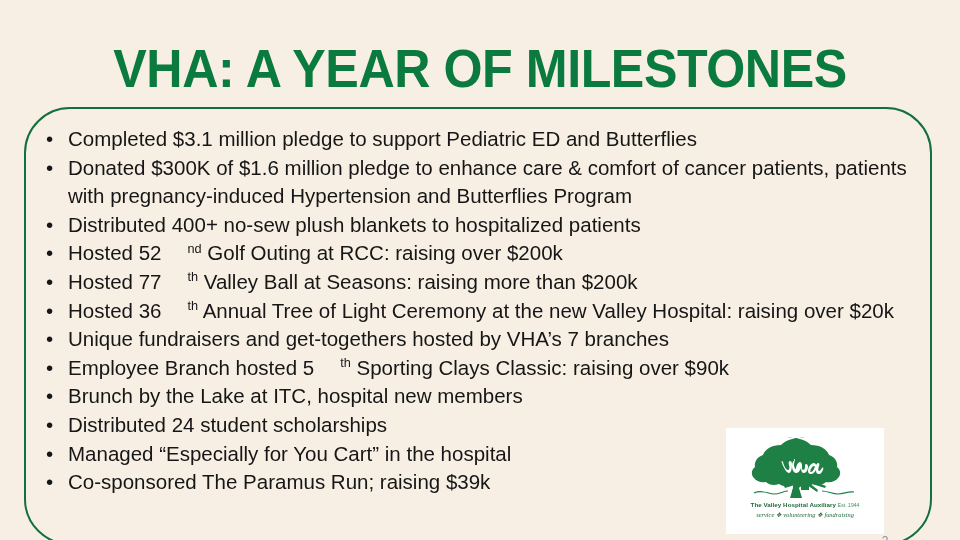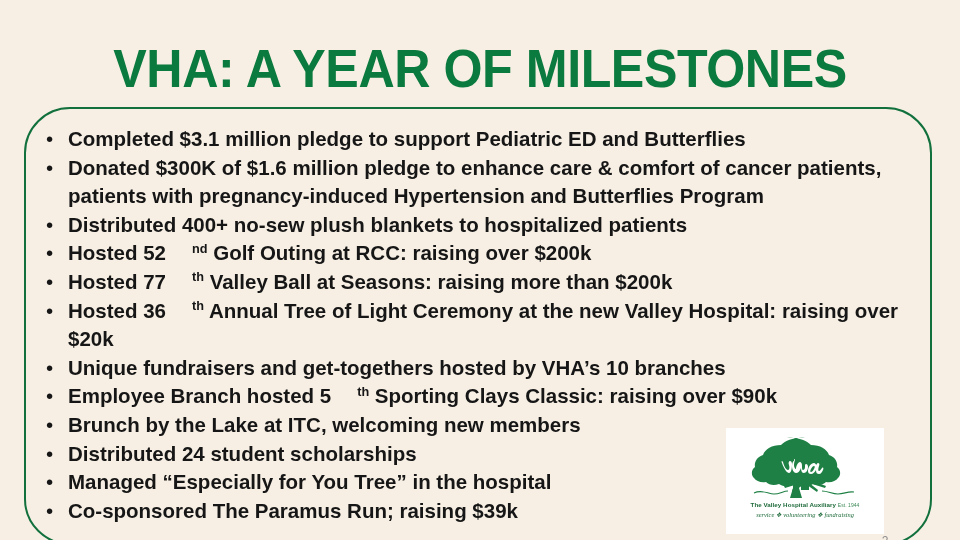--- a/index.html
+++ b/index.html
@@ -72,21 +72,20 @@
     left: 2px;
     top: 0;
     width: 14px;
     text-align: left;
     font-size: 20.5px;
     line-height: 28.6px;
     color: #161616;
   }
   .bullet-text {
     display: block;
-    font-weight: bold;
   }
   .bullet-text sup {
     font-size: 0.62em;
     vertical-align: super;
     line-height: 0;
     padding-left: 26px;
   }
   .logo-card {
     position: absolute;
     left: 726px;
@@ -177,37 +176,37 @@
       <li class="bullet-item">
         <span class="bullet-dot">•</span>
         <span class="bullet-text">Hosted 77<sup>th</sup> Valley Ball at Seasons: raising more than $200k</span>
       </li>
       <li class="bullet-item">
         <span class="bullet-dot">•</span>
         <span class="bullet-text">Hosted 36<sup>th</sup> Annual Tree of Light Ceremony at the new Valley Hospital: raising over $20k</span>
       </li>
       <li class="bullet-item">
         <span class="bullet-dot">•</span>
-        <span class="bullet-text">Unique fundraisers and get-togethers hosted by VHA’s 10 branches</span>
+        <span class="bullet-text">Unique fundraisers and get-togethers hosted by VHA’s 7 branches</span>
       </li>
       <li class="bullet-item">
         <span class="bullet-dot">•</span>
         <span class="bullet-text">Employee Branch hosted 5<sup>th</sup> Sporting Clays Classic: raising over $90k</span>
       </li>
       <li class="bullet-item">
         <span class="bullet-dot">•</span>
-        <span class="bullet-text">Brunch by the Lake at ITC, welcoming new members</span>
+        <span class="bullet-text">Brunch by the Lake at ITC, hospital new members</span>
       </li>
       <li class="bullet-item">
         <span class="bullet-dot">•</span>
         <span class="bullet-text">Distributed 24 student scholarships</span>
       </li>
       <li class="bullet-item">
         <span class="bullet-dot">•</span>
-        <span class="bullet-text">Managed “Especially for You Tree” in the hospital</span>
+        <span class="bullet-text">Managed “Especially for You Cart” in the hospital</span>
       </li>
       <li class="bullet-item">
         <span class="bullet-dot">•</span>
         <span class="bullet-text">Co-sponsored The Paramus Run; raising $39k</span>
       </li>
     </ul>
 
   <div class="logo-card">
     <div class="logo-mark">
       <svg viewBox="0 0 158 72" width="158" height="72" aria-hidden="true">

